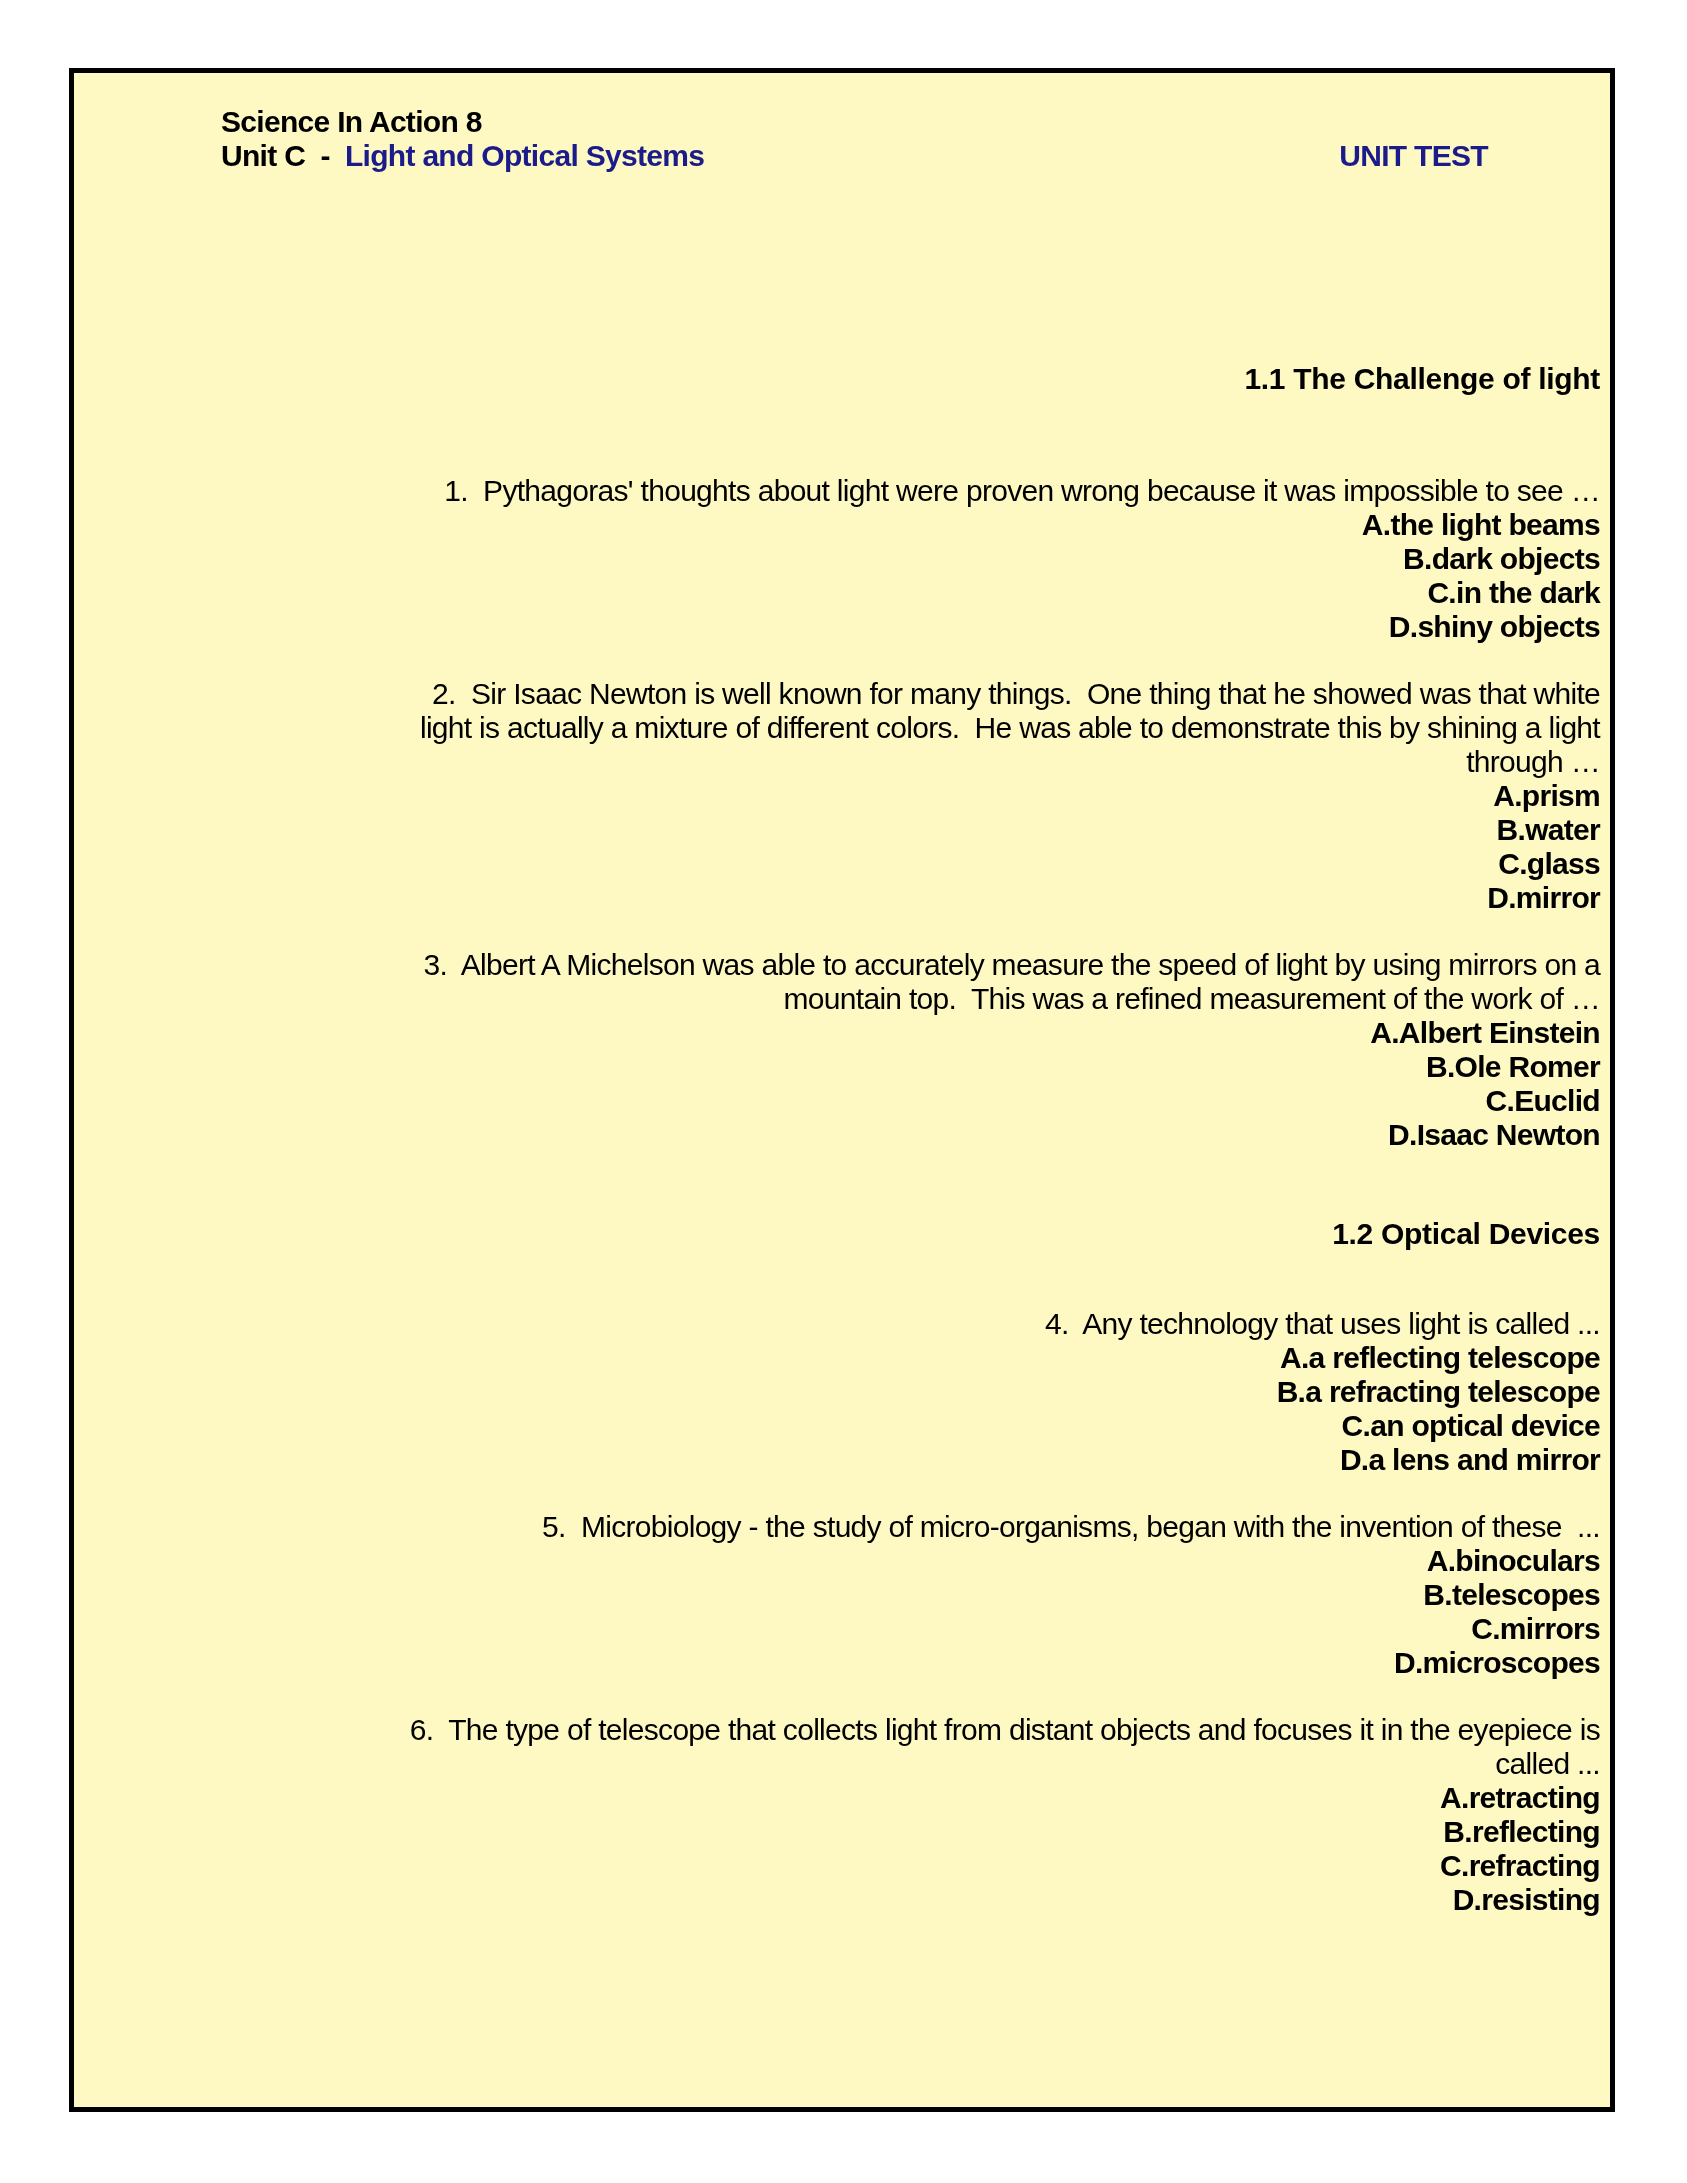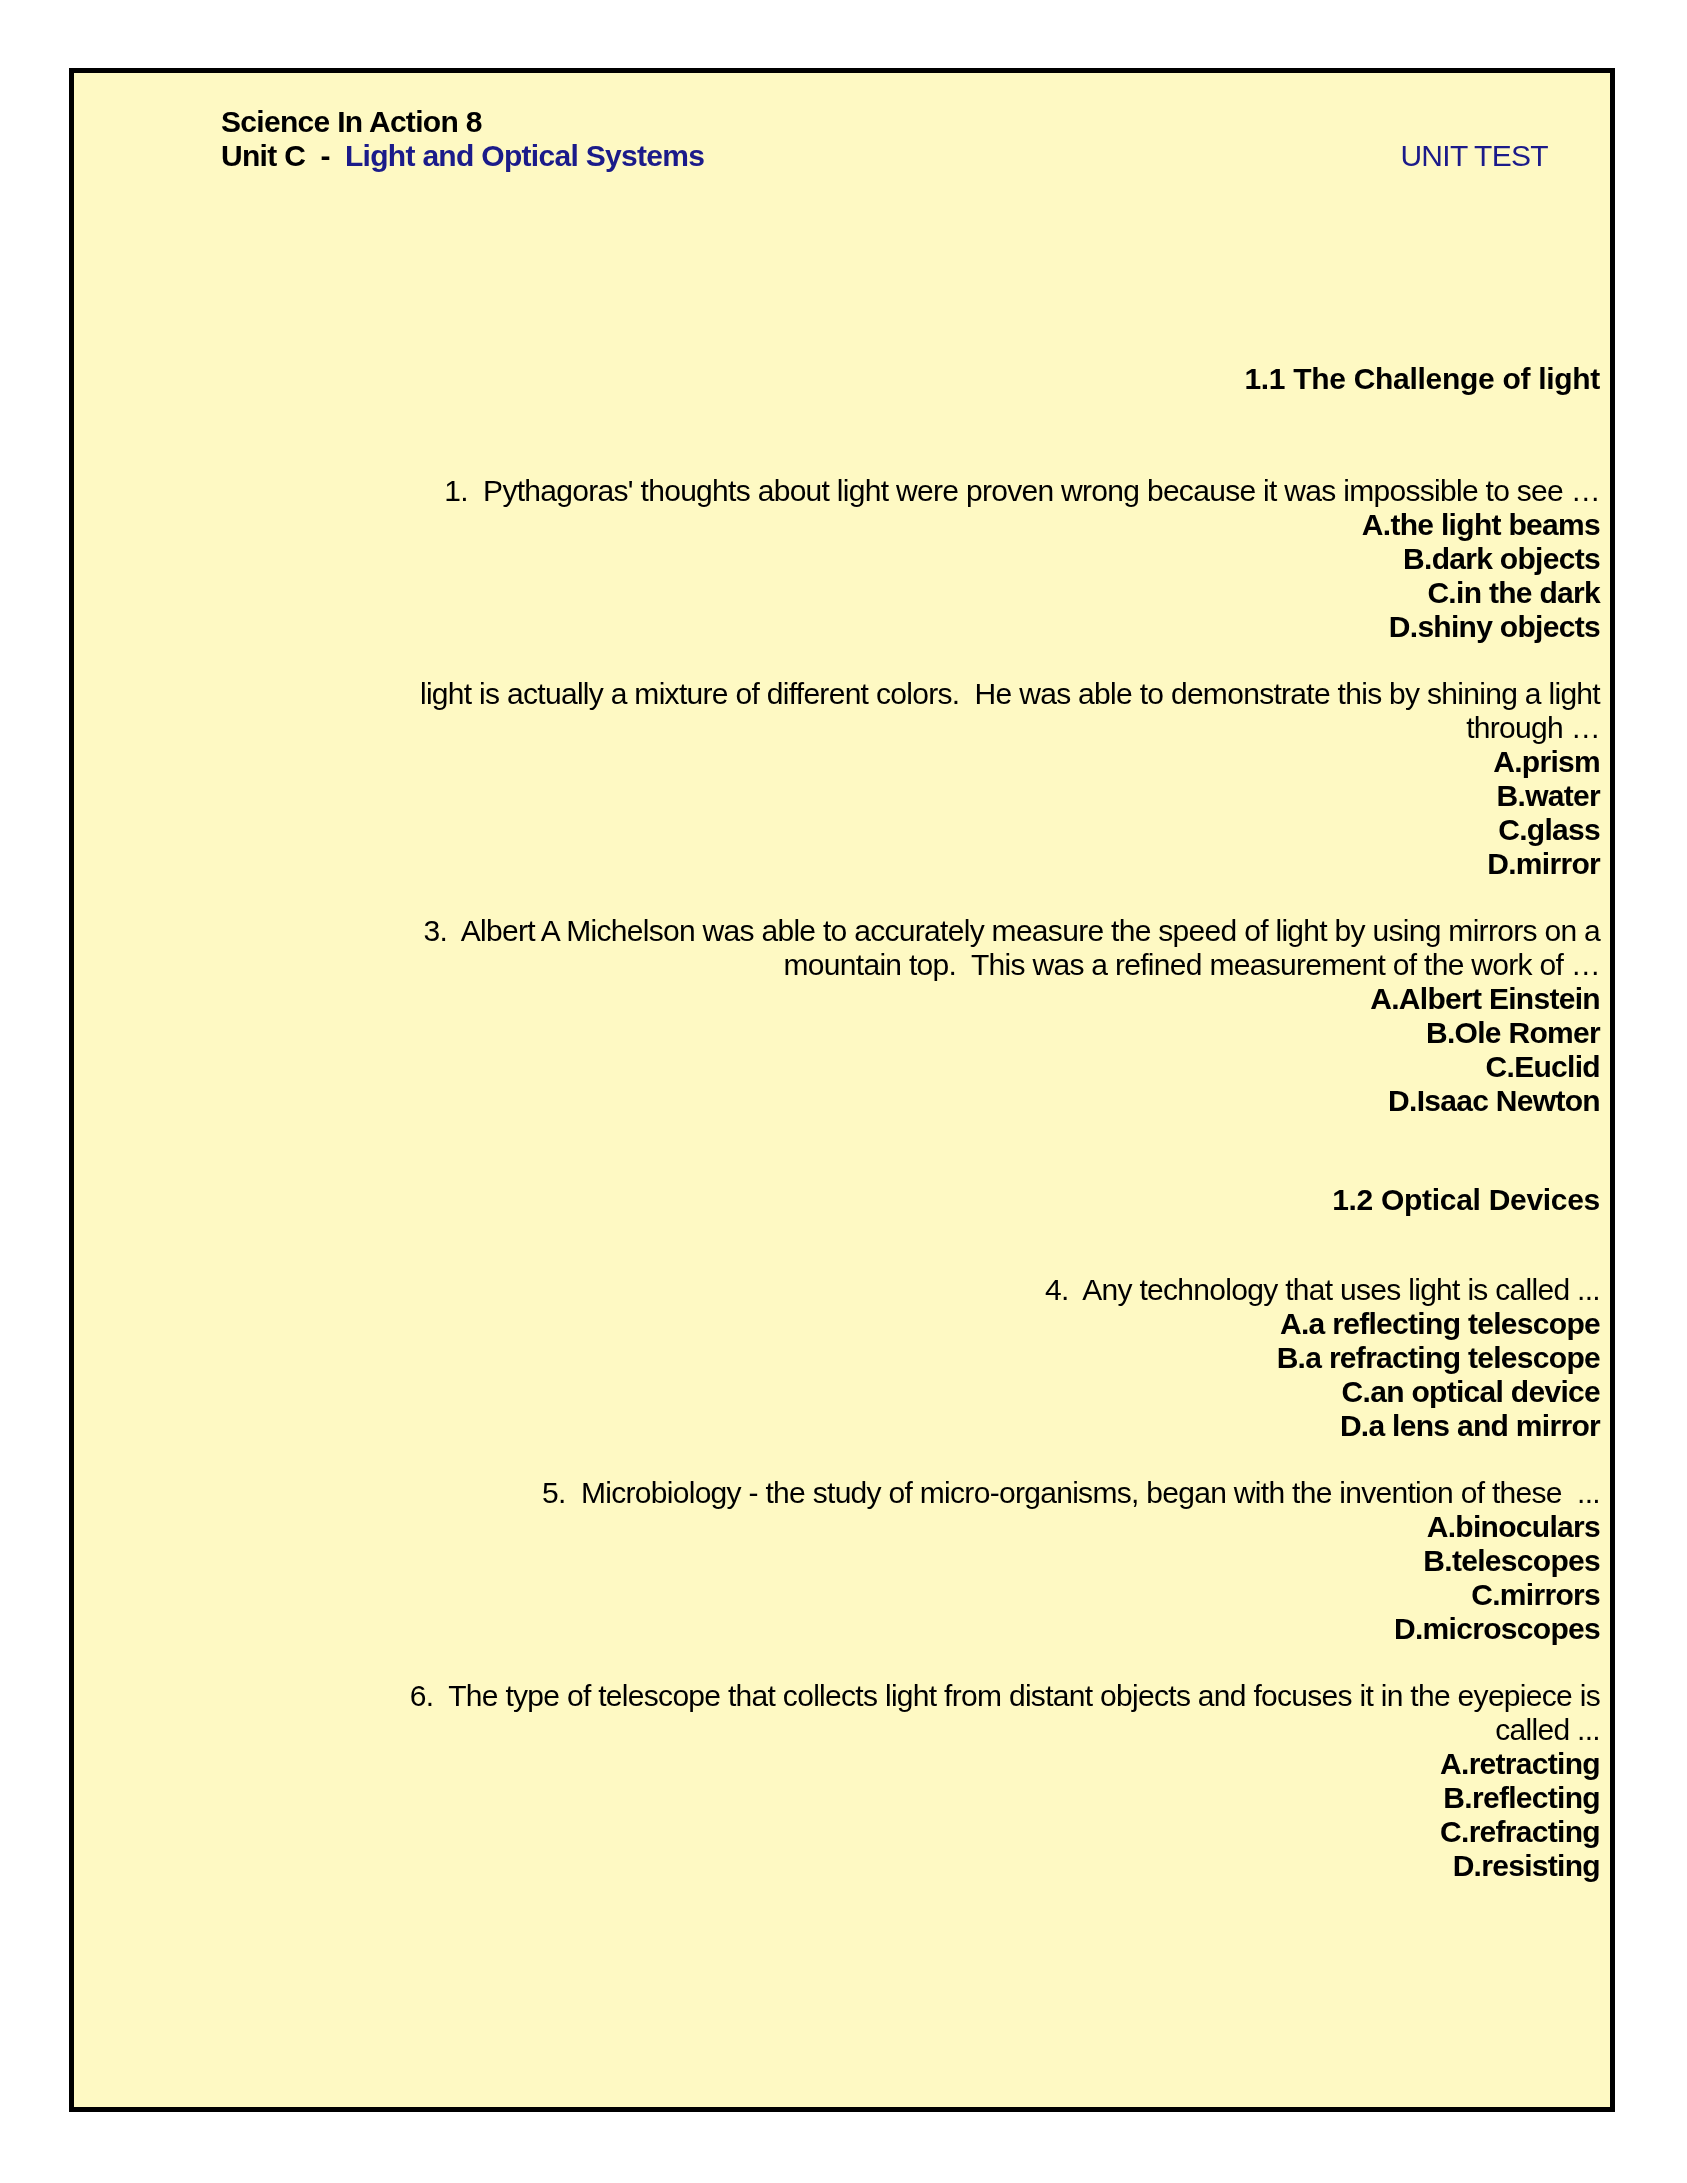--- a/index.html
+++ b/index.html
@@ -30,21 +30,21 @@
     line-height: 34px;
     letter-spacing: -0.7px;
   }
   .hdr-line { white-space: pre; font-weight: bold; }
   .hdr-row2 {
     display: flex;
     justify-content: space-between;
     align-items: baseline;
   }
   .blue { color: #1b1b8a; }
-  .unit-test { font-weight: normal; margin-right: 52px; white-space: pre; }
+  .unit-test { font-weight: bold; margin-right: 112px; white-space: pre; }
   .section-title {
     text-align: right;
     font-weight: bold;
     font-size: 30px;
     letter-spacing: -0.3px;
     white-space: pre;
   }
   #section-title-1 { margin-top: 189px; margin-bottom: 78px; }
   #section-title-2 { margin-top: 65px;  margin-bottom: 56px; }
   .question { margin-top: 33px; text-align: right; }
@@ -76,20 +76,21 @@
       <div>
         <div class="opt-row"><span class="opt-letter">A.</span><span>the light beams</span></div>
         <div class="opt-row"><span class="opt-letter">B.</span><span>dark objects</span></div>
         <div class="opt-row"><span class="opt-letter">C.</span><span>in the dark</span></div>
         <div class="opt-row"><span class="opt-letter">D.</span><span>shiny objects</span></div>
       </div>
     </div>
 
     <div class="question">
       <div>
+        <div class="stem-line">2.  Sir Isaac Newton is well known for many things.  One thing that he showed was that white</div>
         <div class="stem-line">light is actually a mixture of different colors.  He was able to demonstrate this by shining a light</div>
         <div class="stem-line">through …</div>
       </div>
       <div>
         <div class="opt-row"><span class="opt-letter">A.</span><span>prism</span></div>
         <div class="opt-row"><span class="opt-letter">B.</span><span>water</span></div>
         <div class="opt-row"><span class="opt-letter">C.</span><span>glass</span></div>
         <div class="opt-row"><span class="opt-letter">D.</span><span>mirror</span></div>
       </div>
     </div>

